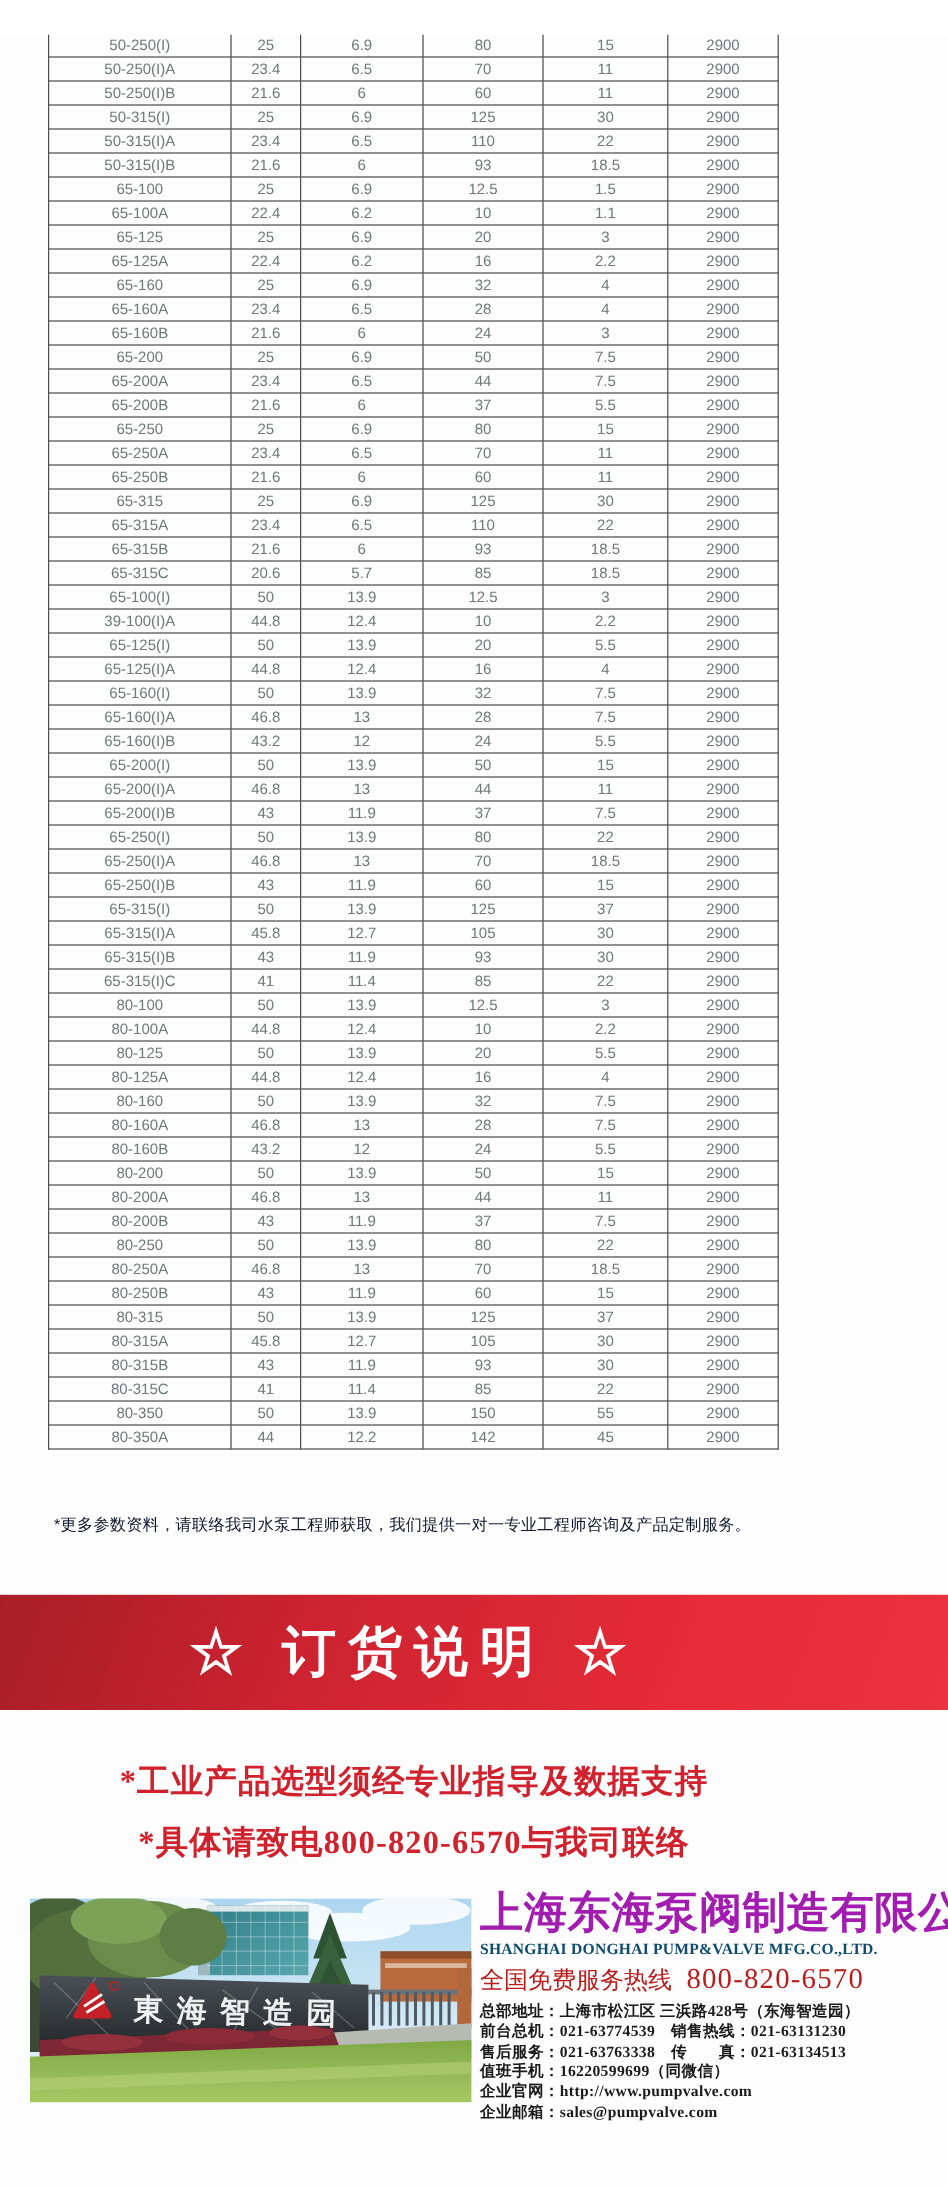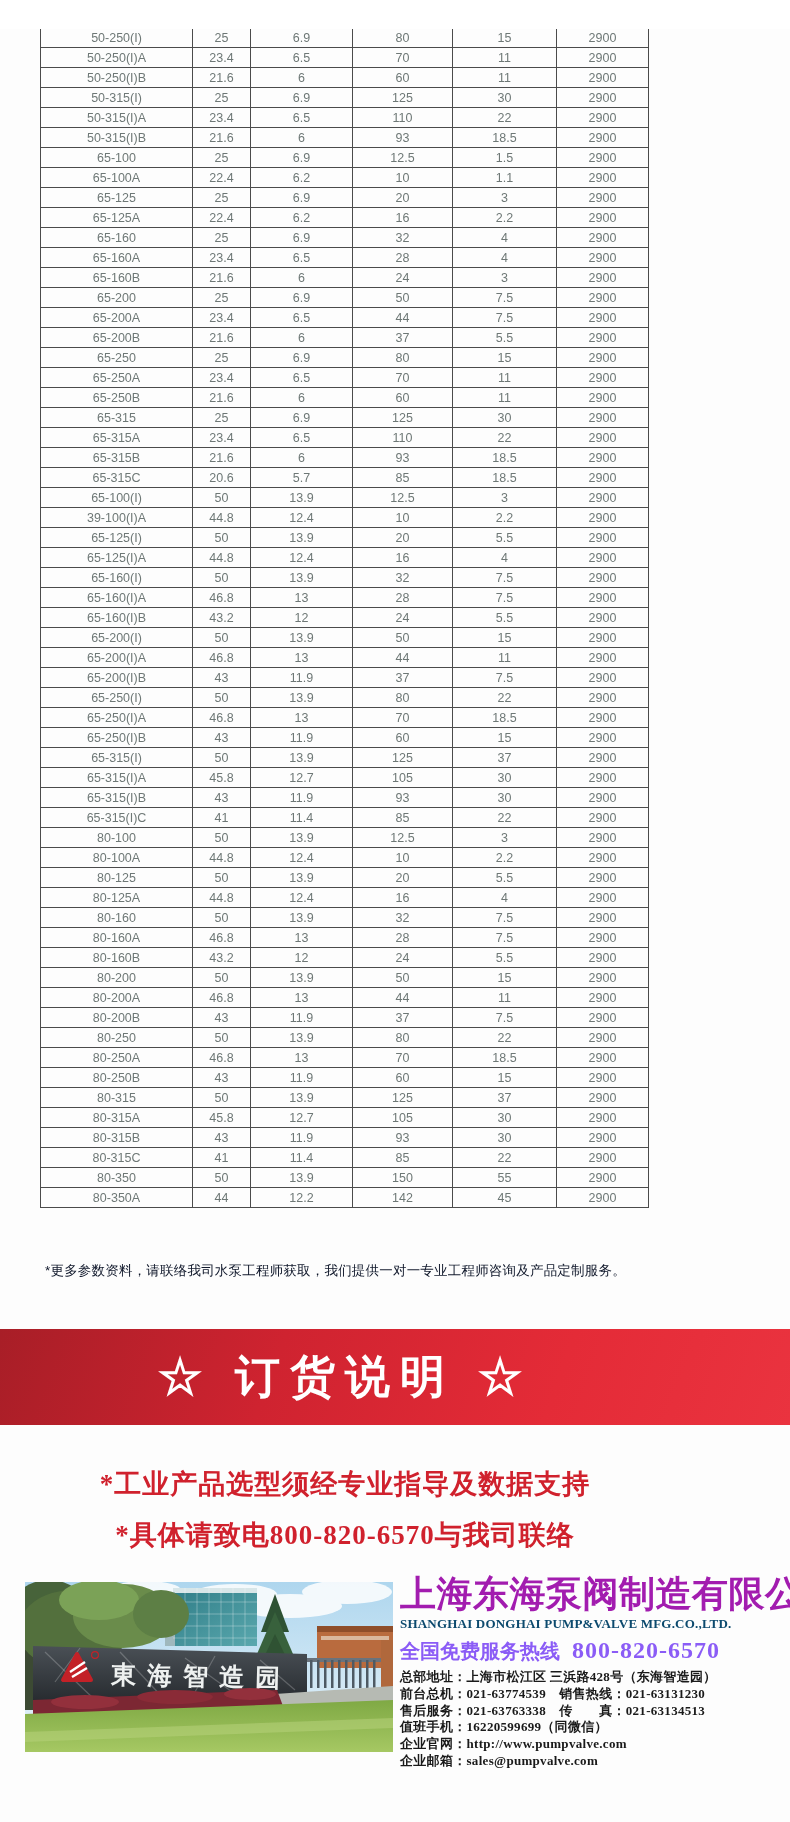--- a/index.html
+++ b/index.html
@@ -31,22 +31,22 @@
   .notice1{top:1437px;}
   .notice2{top:1488px;}
 
   
   .photo{position:absolute;left:25px;top:1553px;width:368px;height:170px;display:block;}
   .finfo{position:absolute;left:400px;top:1551px;width:388px;}
   .cn{font-size:36px;font-weight:bold;color:#a21caf;letter-spacing:0.5px;line-height:34px;
       font-family:Liberation Mono, monospace;white-space:nowrap;}
   .en{margin-top:2px;font-size:13px;font-weight:bold;color:#0c4a6e;
       font-family:"Liberation Serif",serif;letter-spacing:0.2px;white-space:nowrap;}
-  .hotline{margin-top:5px;color:#8b5cf6;font-family:"Liberation Serif",serif;
-           font-weight:bold;white-space:nowrap;}
+  .hotline{margin-top:5px;color:#b91c1c;font-family:"Liberation Serif",serif;
+           font-weight:normal;white-space:nowrap;}
   .hotline .hlabel{font-size:20px;}
   .hotline .hotnum{font-size:24px;letter-spacing:1px;margin-left:8px;}
   .contacts{margin-top:4px;}
   .contact-line{font-family:"Liberation Serif",serif;font-weight:bold;font-size:13px;
                 color:#1a1a1a;line-height:16.8px;letter-spacing:0.3px;white-space:nowrap;}
 </style>
 </head>
 <body>
 
 <div id="page">

